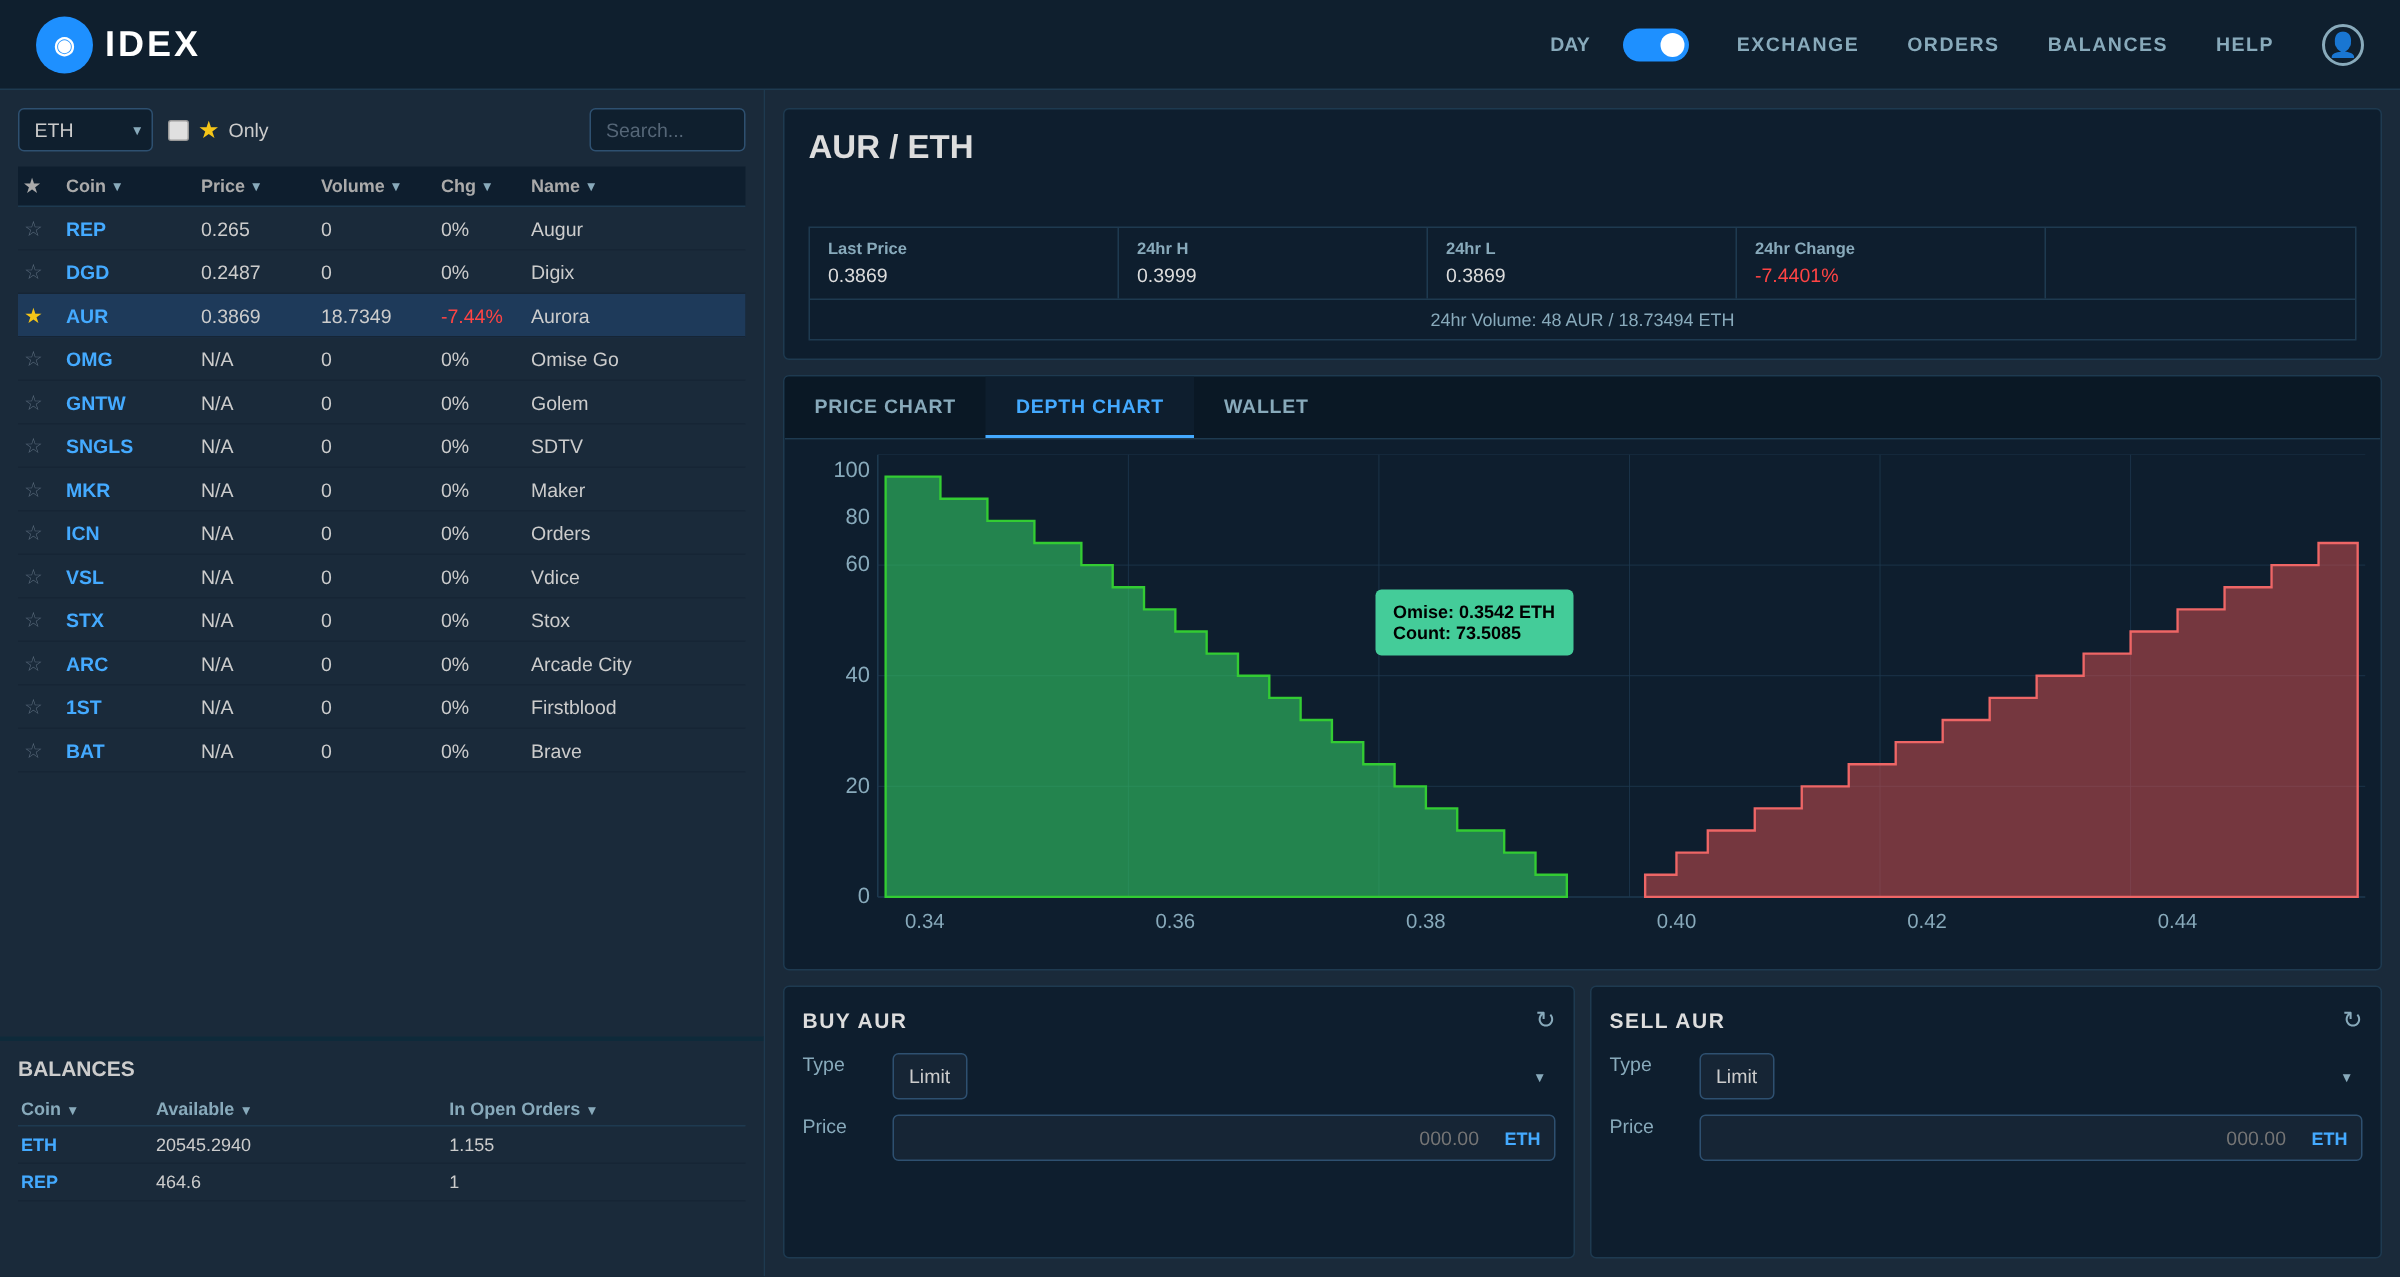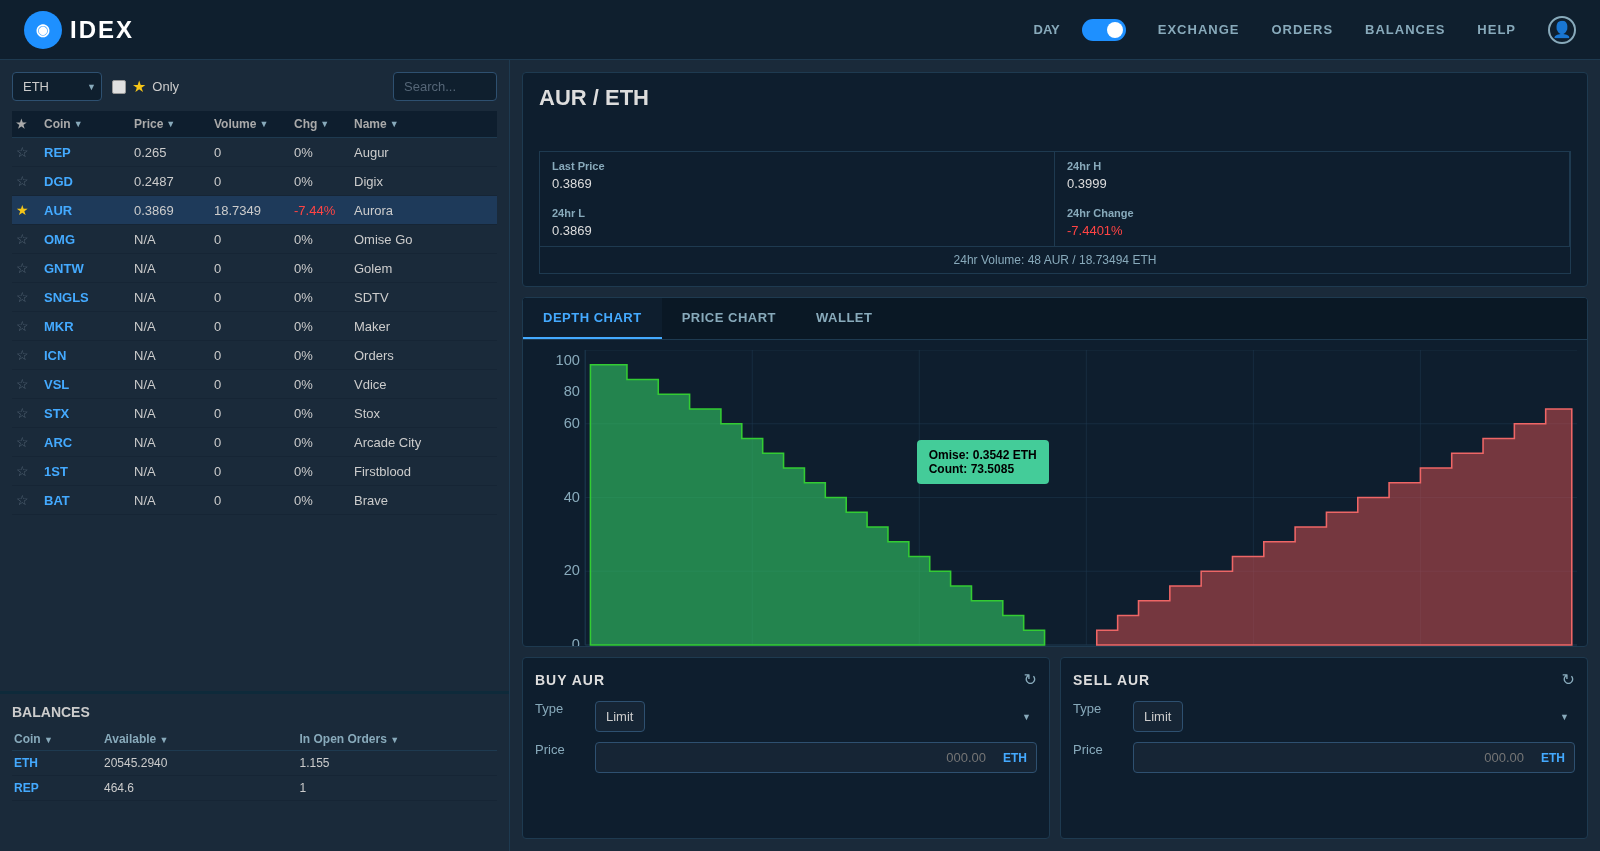--- a/index.html
+++ b/index.html
@@ -266,21 +266,21 @@
       padding: 12px 16px;
     }
     .pair-title {
       font-size: 22px;
       font-weight: bold;
       color: #ddd;
       margin-bottom: 8px;
     }
     .pair-stats {
       display: grid;
-      grid-template-columns: 1fr 1fr;
+      grid-template-columns: 1fr 1fr 1fr 1fr 1fr;
       border: 1px solid #1e3a50;
       margin-top: 40px;
     }
     .stat-cell {
       padding: 8px 12px;
       border-right: 1px solid #1e3a50;
     }
     .stat-cell:last-child { border-right: none; }
     .stat-label {
       font-size: 11px;
@@ -632,22 +632,22 @@
         <div class="stat-cell">
           <div class="stat-label">24hr Change</div>
           <div class="stat-value neg">-7.4401%</div>
         </div>
         <div class="stat-volume">24hr Volume: 48 AUR / 18.73494 ETH</div>
       </div>
     </div>
 
     <div class="chart-section">
       <div class="chart-tabs">
+        <div class="chart-tab">PRICE CHART</div>
         <div class="chart-tab active">DEPTH CHART</div>
-        <div class="chart-tab">PRICE CHART</div>
         <div class="chart-tab">WALLET</div>
       </div>
       <div class="chart-area">
         <svg class="depth-chart" viewBox="0 0 1000 320" preserveAspectRatio="none" id="depth-svg">
 
           <line x1="50" y1="0" x2="50" y2="280" stroke="#1e3a50" stroke-width="1"></line>
           <line x1="50" y1="280" x2="1000" y2="280" stroke="#1e3a50" stroke-width="1"></line>
           <line x1="50" y1="0" x2="1000" y2="0" stroke="#1e3a50" stroke-width="0.5"></line>
           <line x1="50" y1="70" x2="1000" y2="70" stroke="#1e3a50" stroke-width="0.5"></line>
           <line x1="50" y1="140" x2="1000" y2="140" stroke="#1e3a50" stroke-width="0.5"></line>

